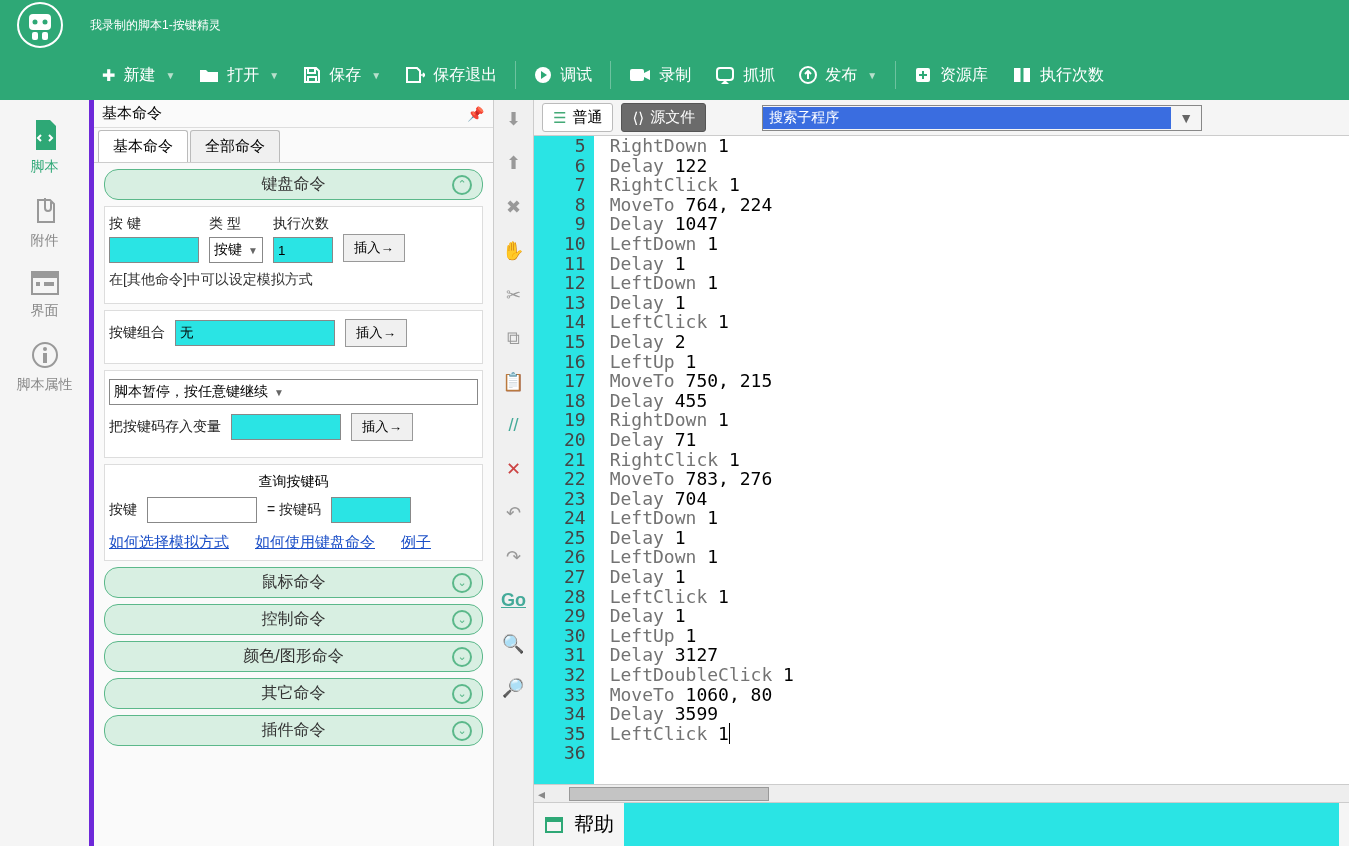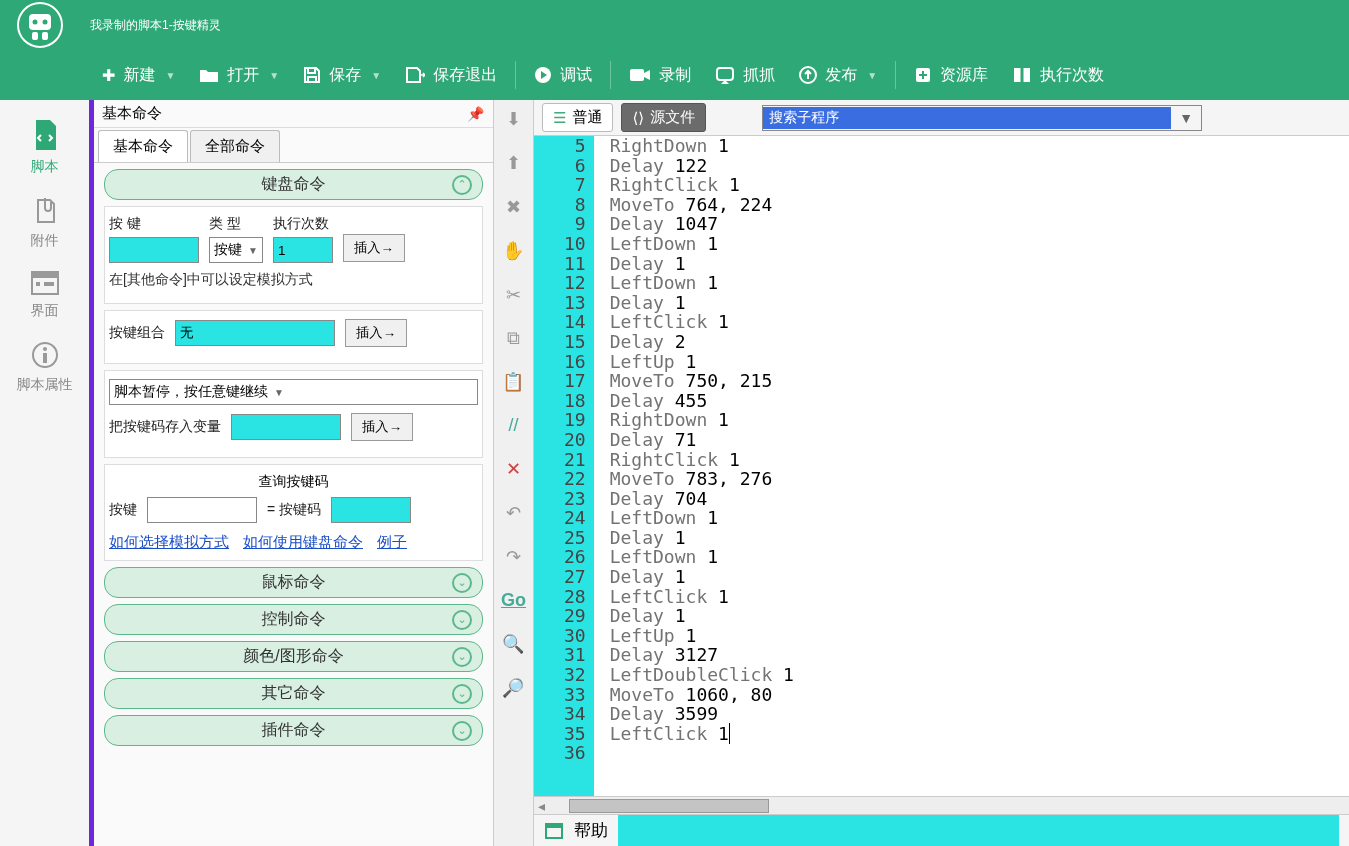--- a/index.html
+++ b/index.html
@@ -43,21 +43,21 @@
 .cyan-input { background: #2ae4e4; border: 1px solid #888; height: 26px; }
 .w90 { width: 90px; }
 .w60 { width: 60px; }
 .w160 { width: 160px; }
 .w110 { width: 110px; }
 .w80 { width: 80px; }
 .sel { border: 1px solid #888; height: 26px; background: #fff; padding: 0 4px; display: flex; align-items: center; gap: 6px; }
 .sel .dd { font-size: 10px; color: #666; }
 .insert-btn { border: 1px solid #999; background: #f0f0f0; padding: 4px 10px; cursor: pointer; }
 .hint-text { color: #333; margin: 6px 0; }
-.link-row { display: flex; gap: 14px; margin-top: 10px; }
+.link-row { display: flex; gap: 26px; margin-top: 10px; }
 .link-row a { color: #1a4ec7; text-decoration: underline; cursor: pointer; font-size: 15px; }
 .center-label { text-align: center; margin-bottom: 6px; }
 
 .mid-toolbar { width: 40px; background: #f0f0f0; border-right: 1px solid #ccc; display: flex; flex-direction: column; align-items: center; padding-top: 8px; gap: 22px; }
 .mid-icon { font-size: 18px; color: #999; cursor: pointer; }
 .mid-icon.green { color: #4a9; }
 .mid-icon.red { color: #c44; }
 
 .editor-area { flex: 1; display: flex; flex-direction: column; background: #fff; }
 .editor-tabs { height: 36px; display: flex; align-items: center; padding: 4px 8px; gap: 8px; border-bottom: 1px solid #ccc; background: #f5f5f5; }
@@ -72,21 +72,21 @@
 .gutter div { height: 19.6px; line-height: 19.6px; }
 .code-lines { flex: 1; padding-left: 16px; }
 .code-lines div { height: 19.6px; line-height: 19.6px; white-space: pre; }
 .kw { color: #737373; }
 .num { color: #000; }
 .cursor { border-left: 1px solid #000; }
 
 .h-scroll { height: 18px; background: #eee; display: flex; align-items: center; border-top: 1px solid #ccc; }
 .h-thumb { background: #c4c4c4; height: 14px; width: 200px; margin-left: 20px; border: 1px solid #999; }
 
-.help-bar { height: 32px; display: flex; align-items: center; padding: 0 10px; gap: 10px; border-top: 1px solid #ccc; background: #f5f5f5; font-size: 17px; }
+.help-bar { height: 44px; display: flex; align-items: center; padding: 0 10px; gap: 10px; border-top: 1px solid #ccc; background: #f5f5f5; font-size: 20px; }
 .help-icon { color: #2ea876; }
 .help-body { flex: 1; background: #2ae4e4; height: 100%; display: flex; align-items: center; }
 
 svg { display: block; }
 </style>
 </head>
 <body>
 
 <div class="title-bar">
   <div class="logo-box">

